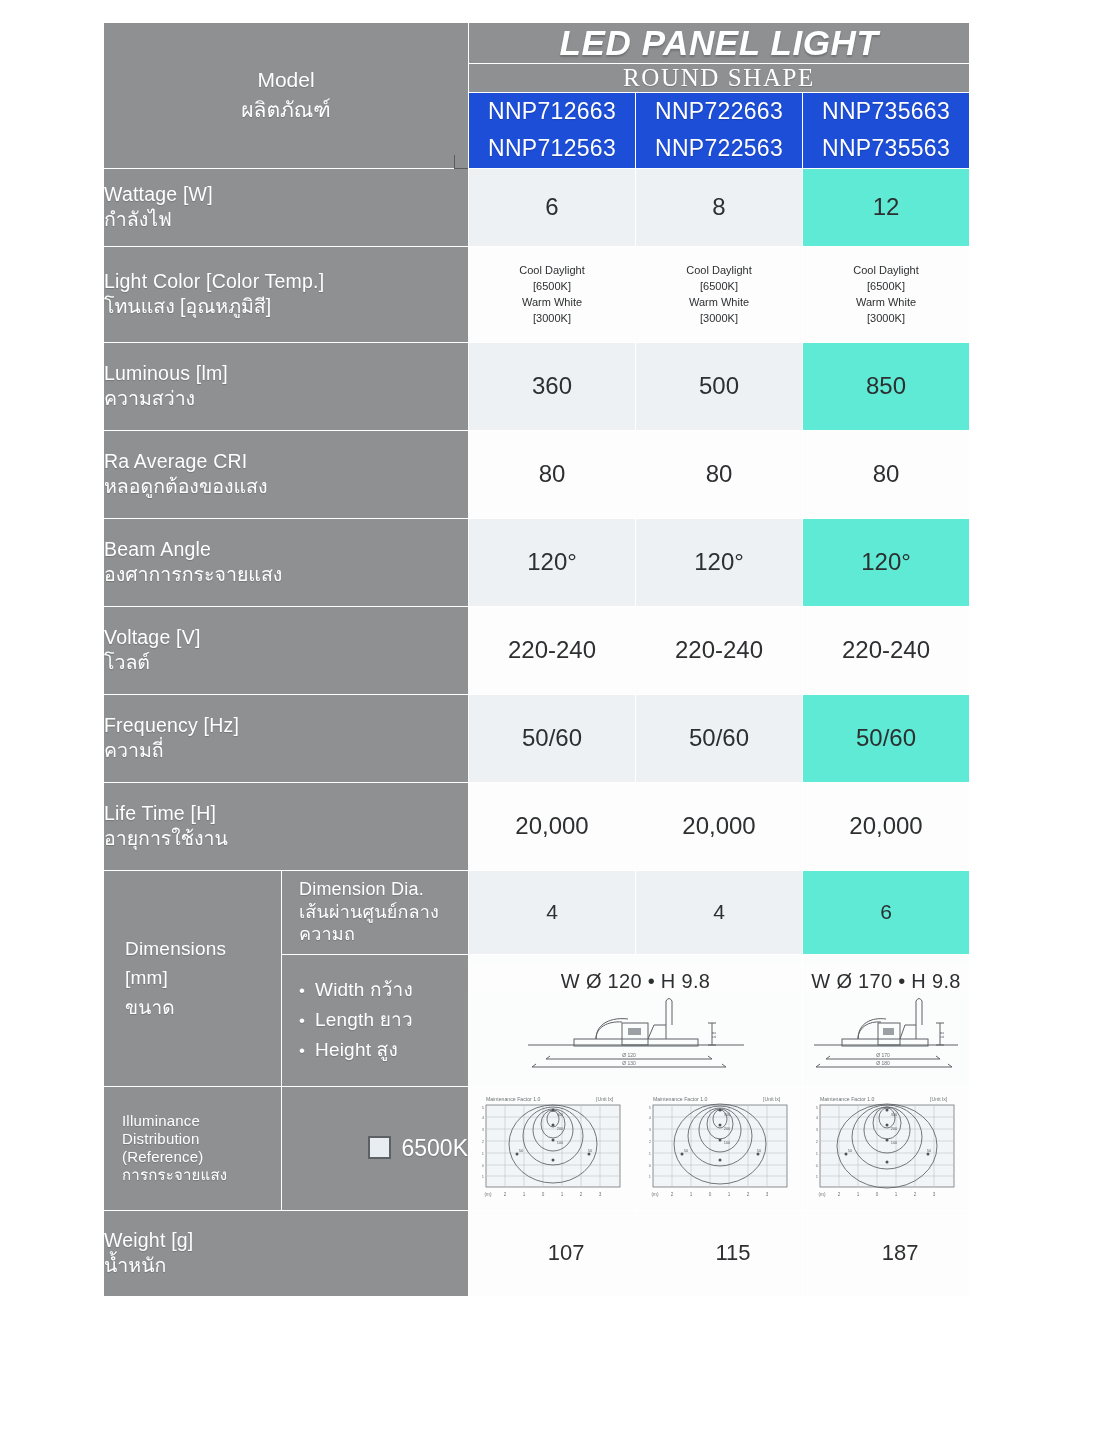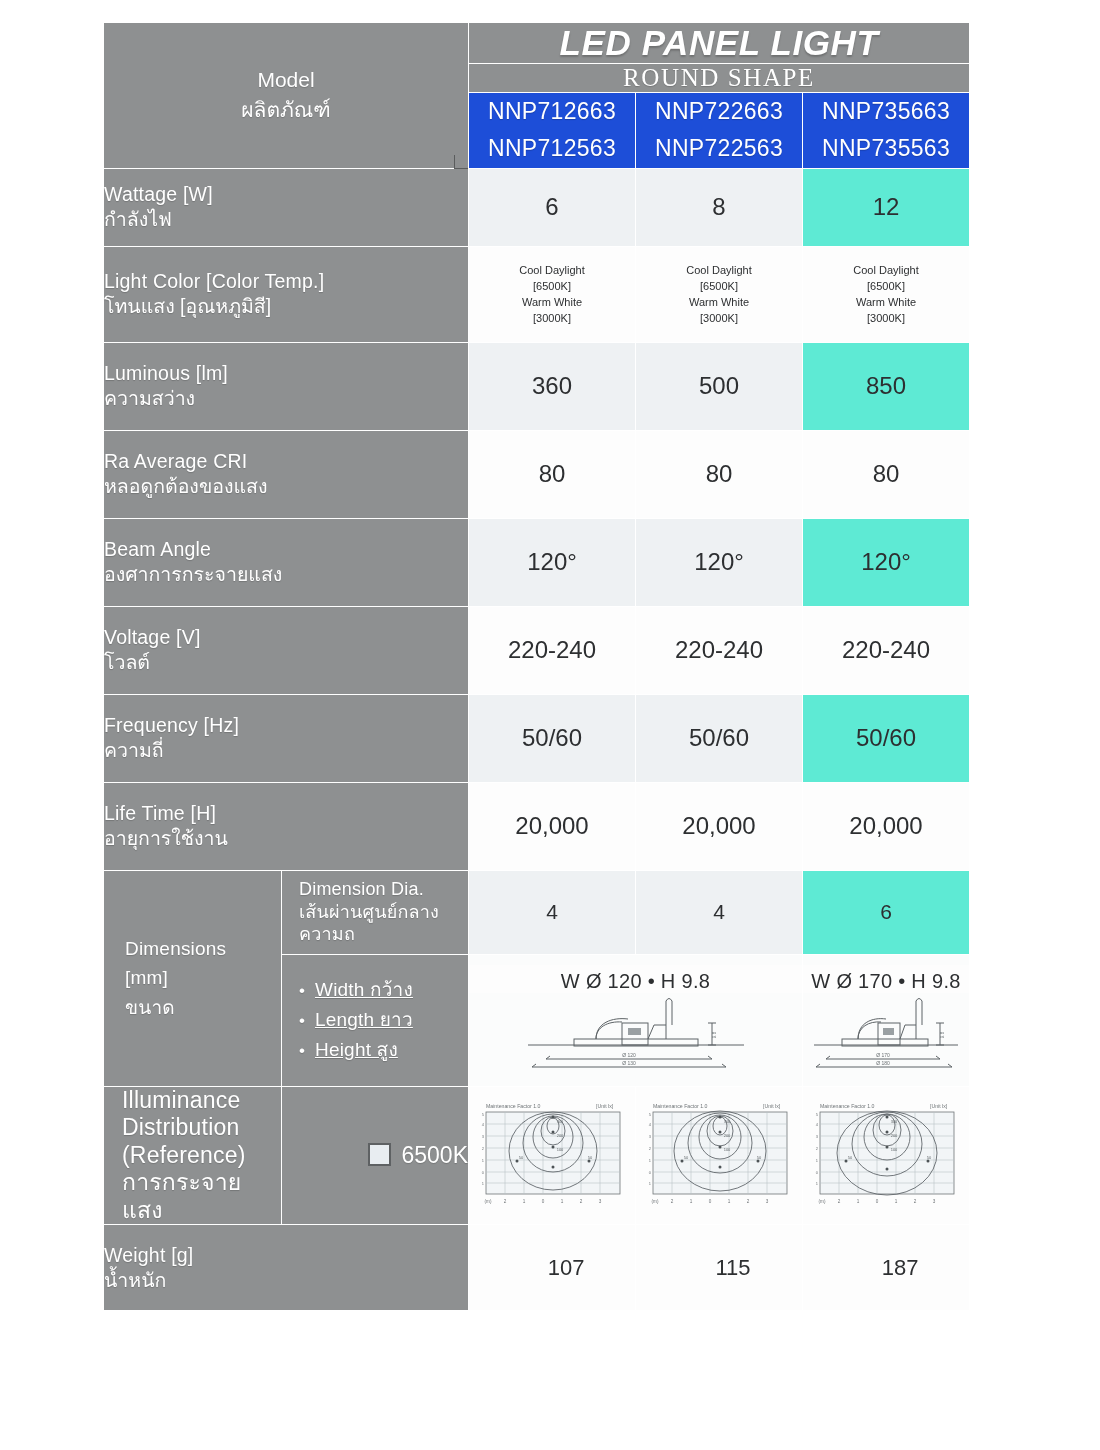--- a/index.html
+++ b/index.html
@@ -48,30 +48,29 @@
     font-size: 18px;
     line-height: 1.26;
   }
   .lbl.dimparent {
     padding-left: 21px;
     font-size: 19px;
     line-height: 1.55;
   }
   .lbl.illum {
     padding-left: 18px;
-    font-size: 23px;
+    font-size: 15px;
     line-height: 1.20;
   }
   .bullets {
     margin: 0;
     padding: 0;
     list-style: none;
     font-size: 19px;
     line-height: 1.58;
-    text-decoration: underline;
   }
   .bullets li::before {
     content: "\2022";
     display: inline-block;
     width: 16px;
     color: #ffffff;
     font-size: 17px;
   }
   
   .modelhead {

